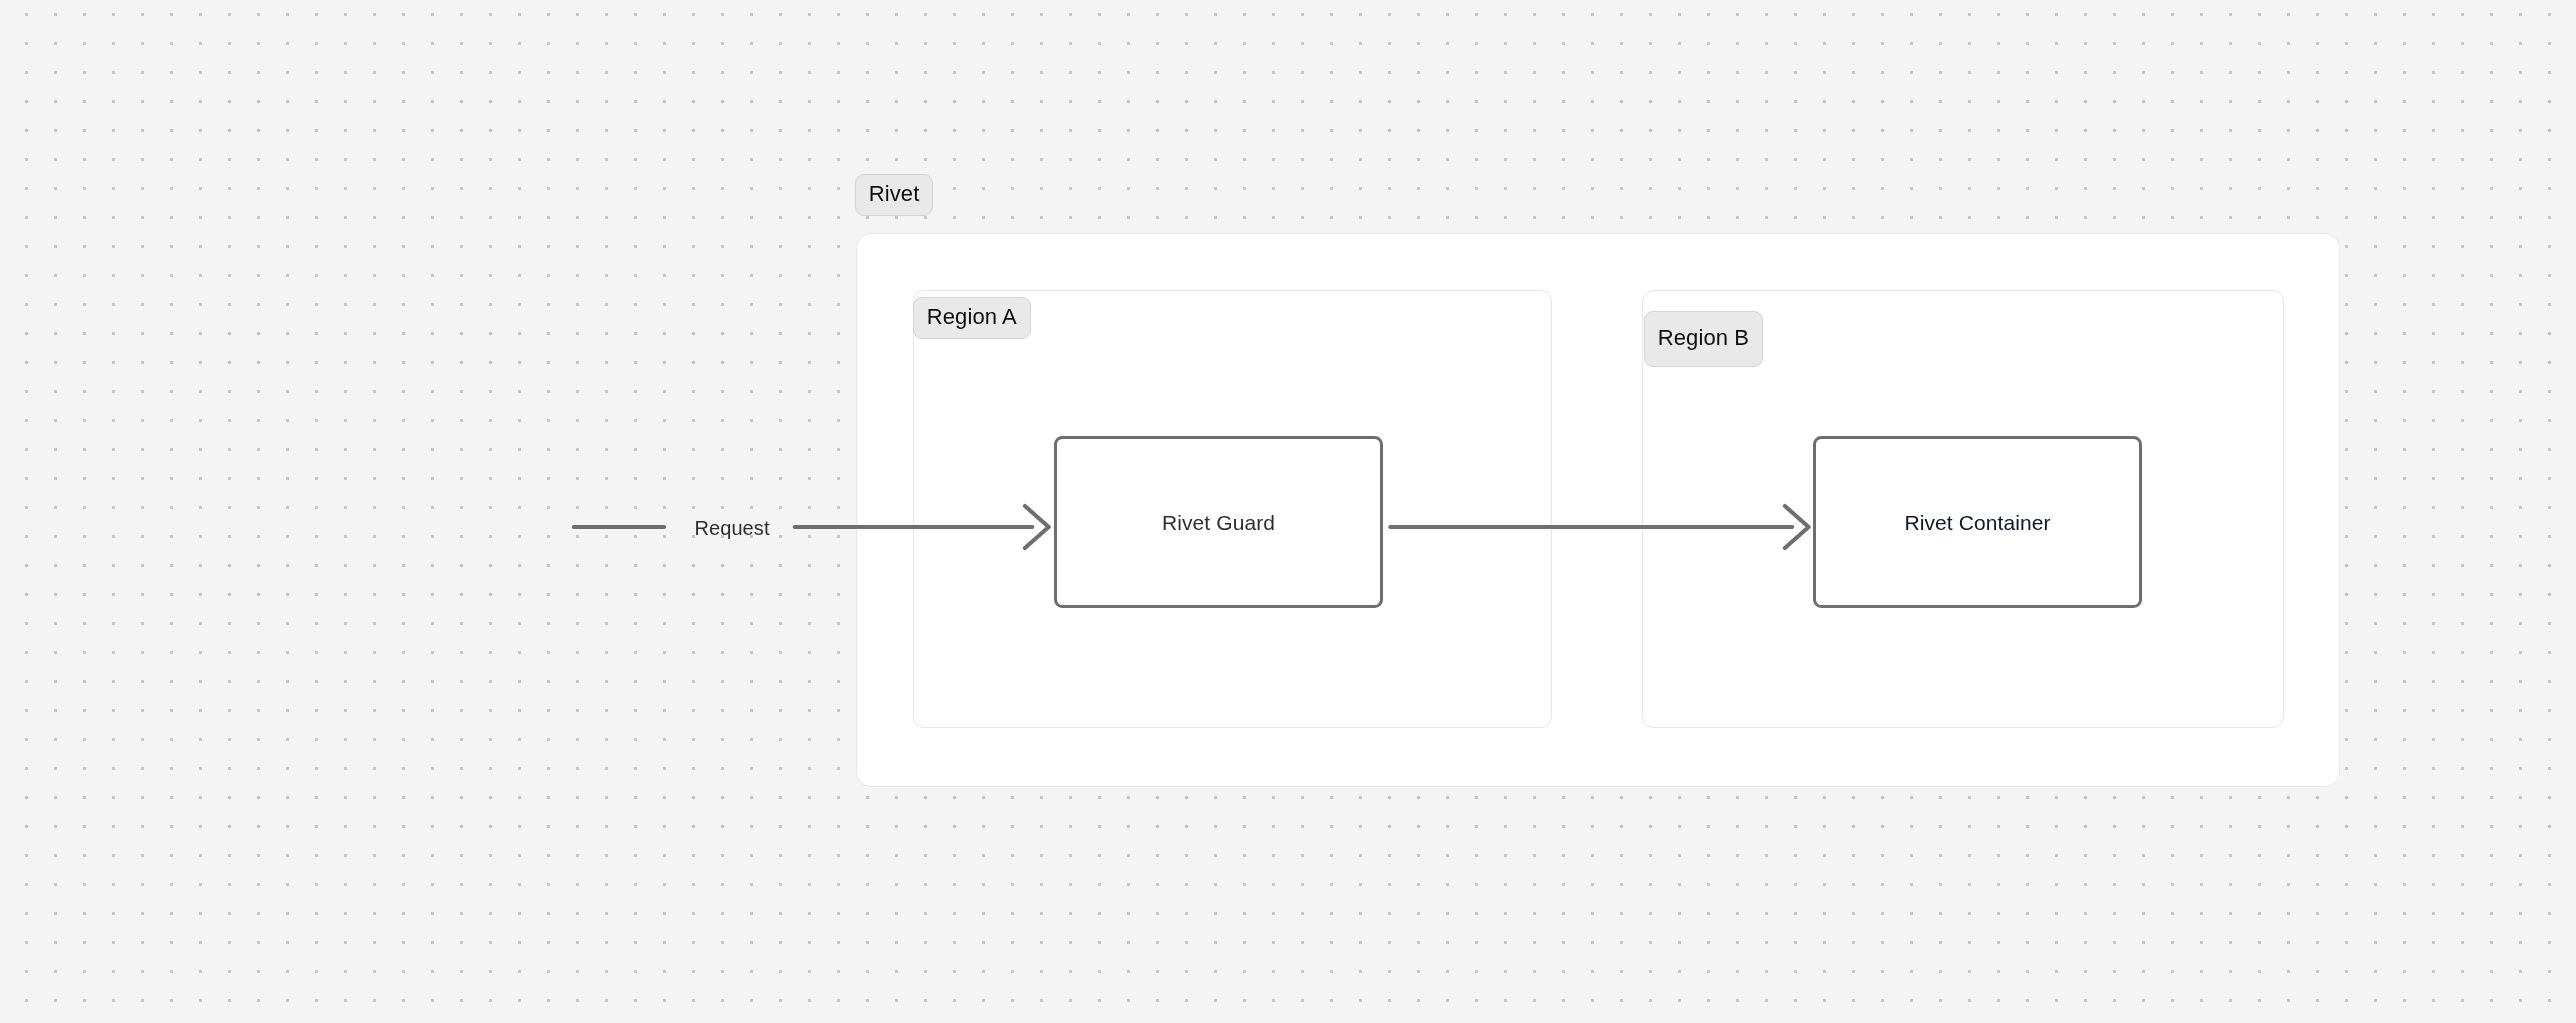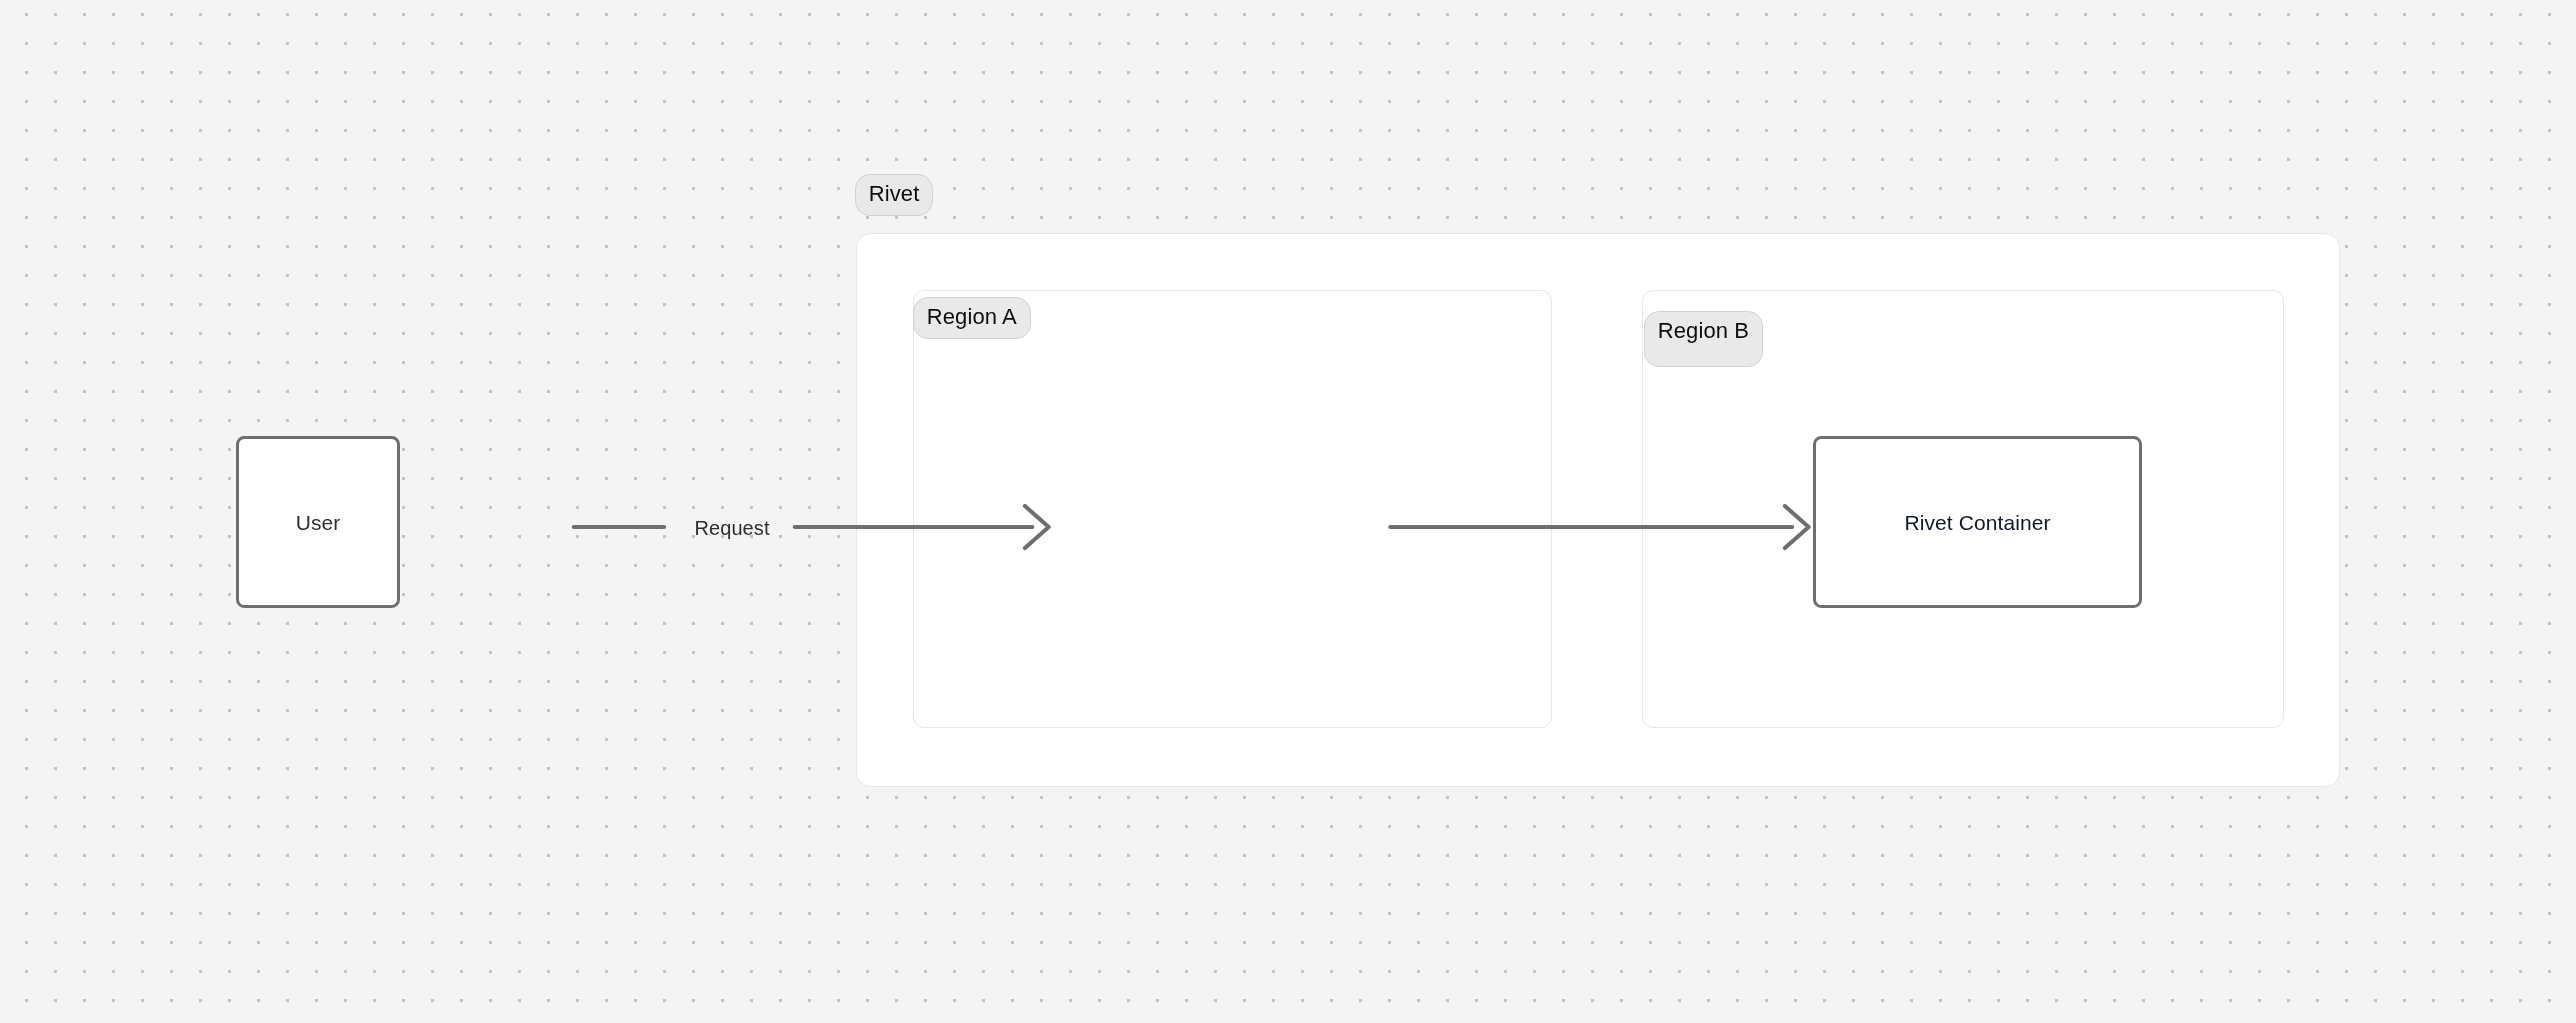--- a/index.html
+++ b/index.html
@@ -38,24 +38,25 @@
     position: absolute;
     background: #ffffff;
     border: 1.8px solid #e7e7e7;
     border-radius: 11px;
   }
 
   
   .cluster-label {
     position: absolute;
     display: flex;
+    align-items: center;
     justify-content: center;
     background: #e9e9e9;
     border: 1.4px solid #d2d2d2;
-    border-radius: 15px;
+    border-radius: 9px;
     color: #0d0d0d;
     font-size: 22px;
     line-height: 1;
     padding: 8.2px 12.8px 10px 12.8px;
     white-space: nowrap;
     letter-spacing: 0.1px;
   }
 
   
   .node {
@@ -127,24 +128,24 @@
         <path class="edge-path" d="M 628 577 L 727 577" stroke="#6e6e6e"></path>
         <path class="edge-path" d="M 870 577 L 1130 577" stroke="#6e6e6e"></path>
         <path class="edge-arrow" d="M 1122 554 L 1148 577 L 1122 600" stroke="#6e6e6e"></path>
       </g>
       <g>
         <path class="edge-path" d="M 1522 577 L 1962 577" stroke="#6e6e6e"></path>
         <path class="edge-arrow" d="M 1954 554 L 1980 577 L 1954 600" stroke="#6e6e6e"></path>
       </g>
     </svg>
 
-  <div class="node" id="node-user" style="left: 236px; top: 436px; width: 164px; height: 172px; border-color: rgb(110, 110, 110); background: rgb(255, 255, 255); color: rgb(46, 46, 46);">
-    <span>User</span>
+
+  <div class="node" id="node-rivet-guard" style="left: 1054px; top: 436px; width: 329px; height: 172px; border-color: rgb(110, 110, 110); background: rgb(255, 255, 255); color: rgb(46, 46, 46);">
+    <span>Rivet Guard</span>
   </div>
-
 
   <div class="node" id="node-rivet-container" style="left: 1813px; top: 436px; width: 329px; height: 172px; border-color: rgb(110, 110, 110); background: rgb(255, 255, 255); color: #0f172a;">
     <span>Rivet Container</span>
   </div>
 
   <div class="cluster-label" id="label-rivet" style="left: 855px; top: 174px; height: 42px;">
     <span>Rivet</span>
   </div>
 
   <div class="cluster-label" id="label-region-a" style="left: 913px; top: 297px; height: 42px;">

